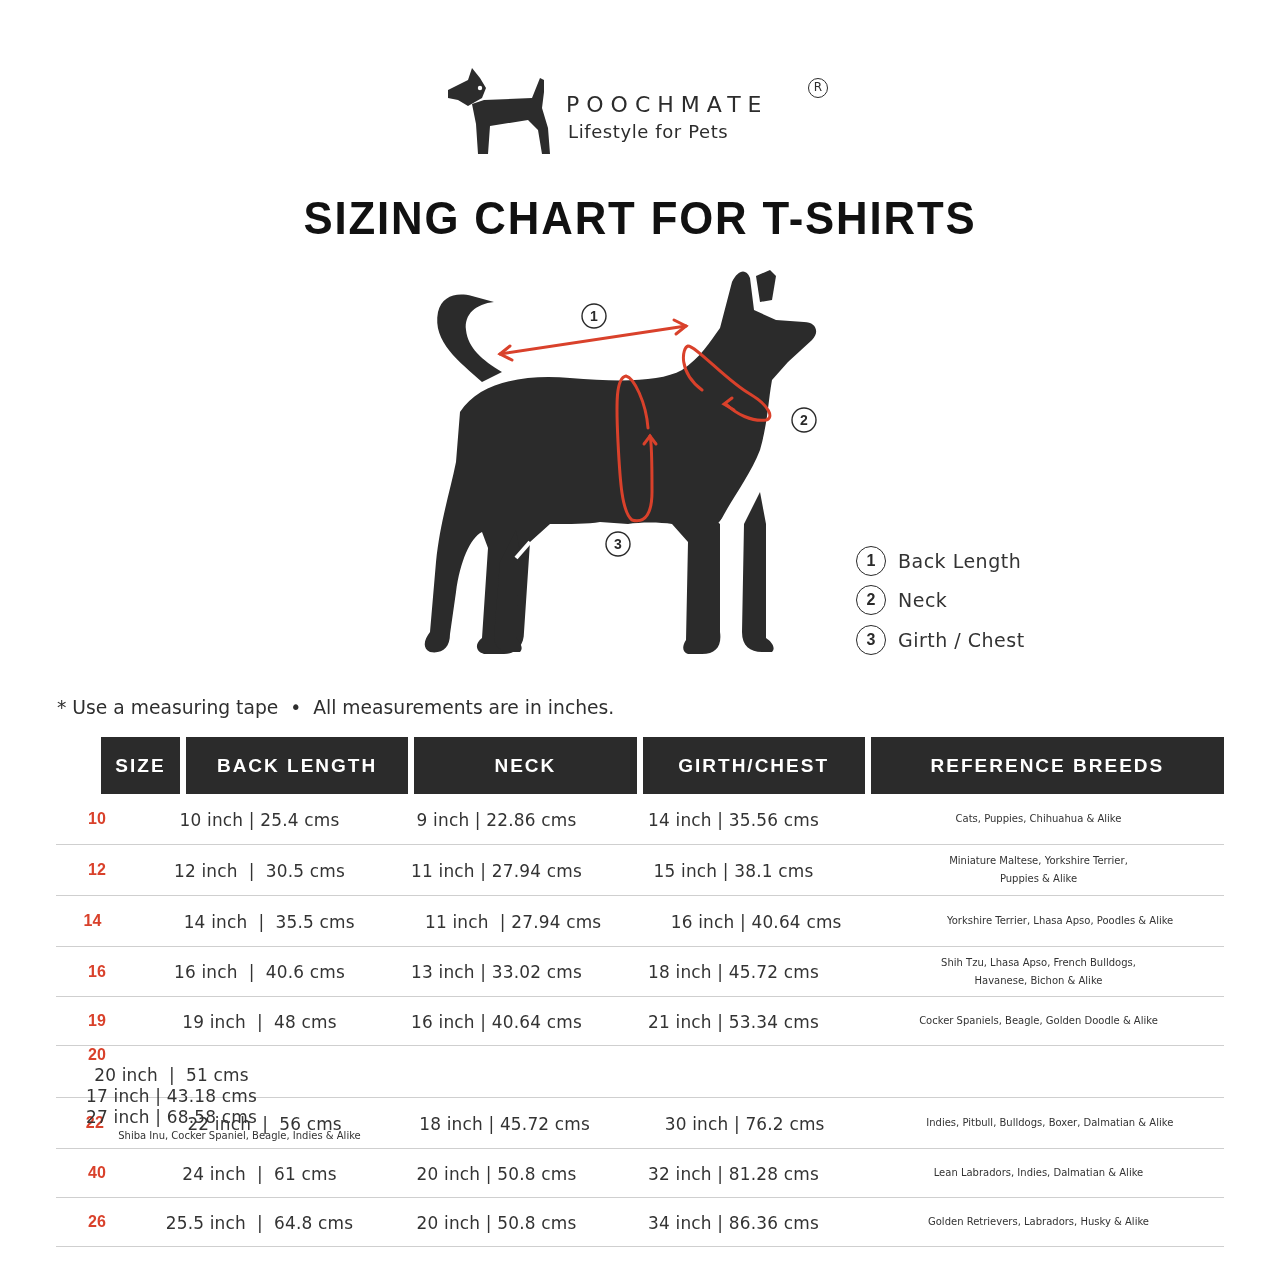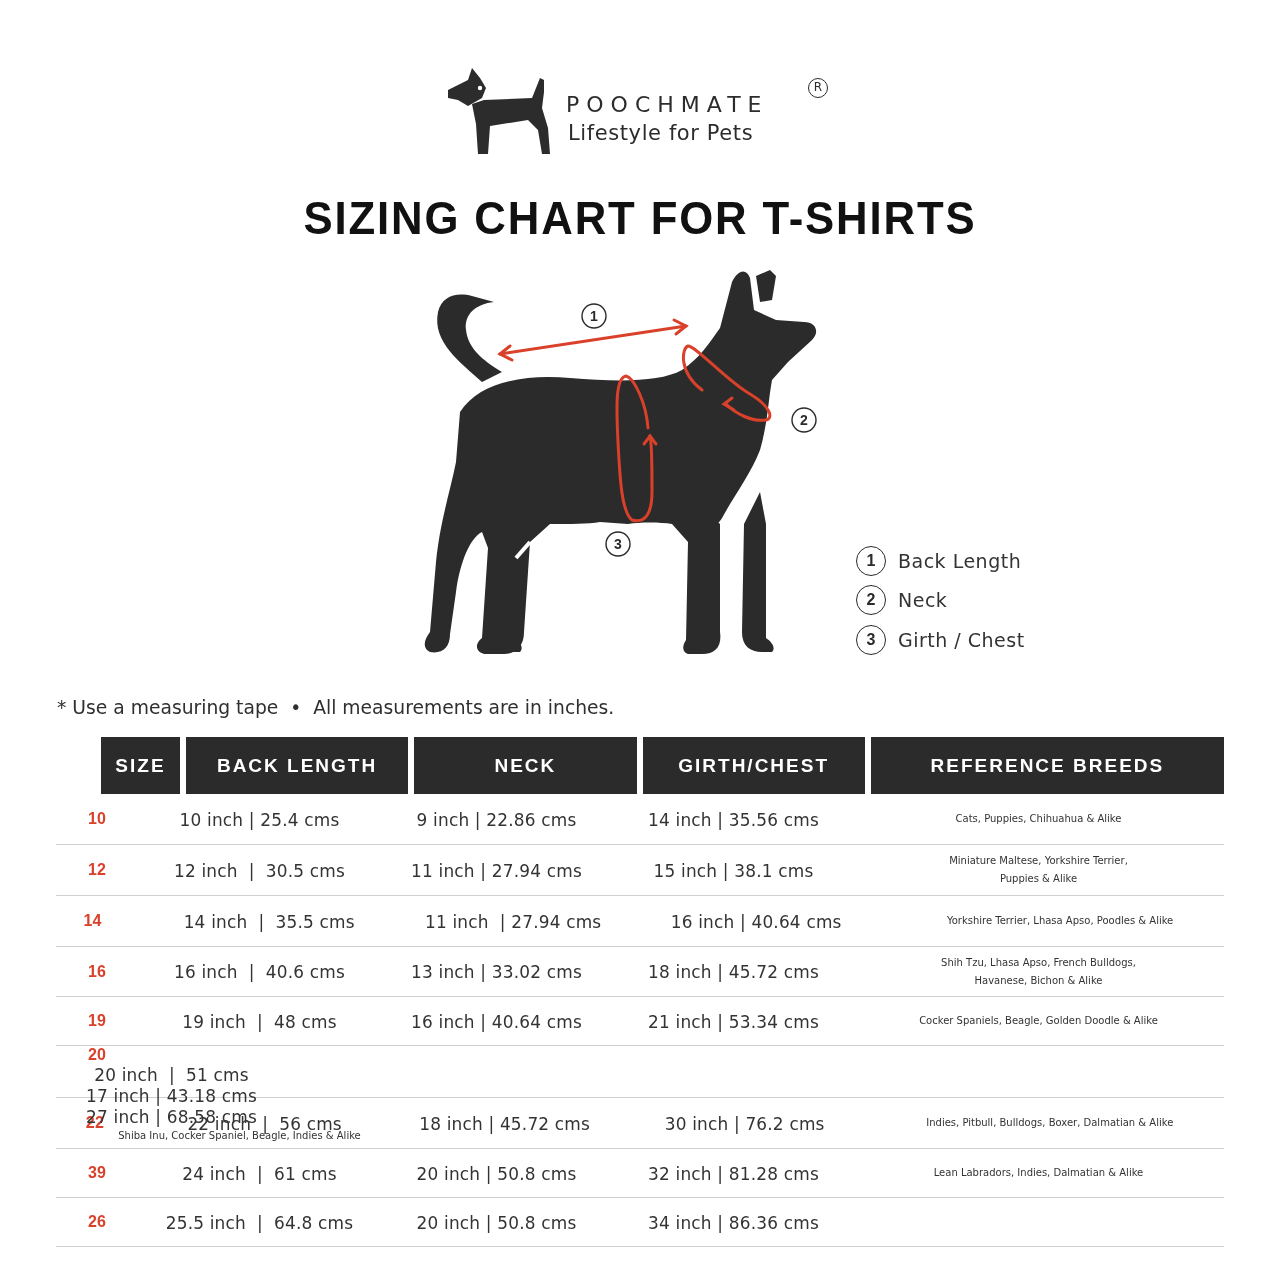--- a/index.html
+++ b/index.html
@@ -7,21 +7,21 @@
   body { font-family: "DejaVu Sans", sans-serif; color: #2a2a2a; position: relative; }
 
   
   .logo { position: absolute; left: 444px; top: 68px; width: 400px; height: 90px; }
   .logo-mark { position: absolute; left: 0; top: 0; width: 110px; height: 88px; }
   .logo-name { position: absolute; left: 122px; top: 24px; font-family: "DejaVu Sans", sans-serif;
     font-size: 22px; letter-spacing: 7px; color: #2c2c2c; font-weight: normal; }
   .logo-reg { position: absolute; left: 364px; top: 10px; width: 20px; height: 20px; border: 1.6px solid #2c2c2c;
     border-radius: 50%; font-size: 12px; text-align: center; line-height: 17px; color: #2c2c2c; }
   .logo-tag { position: absolute; left: 124px; top: 53px; font-family: "DejaVu Sans", sans-serif;
-    font-size: 21px; color: #2c2c2c; letter-spacing: 0.6px; }
+    font-size: 18px; color: #2c2c2c; letter-spacing: 0.6px; }
 
   
   .title { position: absolute; left: 0; top: 190px; width: 1280px; text-align: center;
     font-family: "Liberation Sans", sans-serif; font-weight: bold; font-size: 47px; letter-spacing: 2px;
     color: #111111; transform: scaleX(0.93); }
 
   
   .dog { position: absolute; left: 420px; top: 262px; width: 420px; height: 400px; }
 
   
@@ -189,26 +189,27 @@
         <div class="td c4 breeds" style="white-space: pre;">Shiba Inu, Cocker Spaniel, Beagle, Indies &amp; Alike</div>
       </div>
       <div class="tr" style="height: 51px; gap: 15px;">
         <div class="td c0 size">22</div>
         <div class="td c1 meas" style="white-space: pre;">22 inch  |  56 cms</div>
         <div class="td c2 meas" style="white-space: pre;">18 inch | 45.72 cms</div>
         <div class="td c3 meas">30 inch | 76.2 cms</div>
         <div class="td c4 breeds" style="white-space: pre;">Indies, Pitbull, Bulldogs, Boxer, Dalmatian &amp; Alike</div>
       </div>
       <div class="tr" style="height: 49px;">
-        <div class="td c0 size">39</div>
+        <div class="td c0 size">40</div>
         <div class="td c1 meas" style="white-space: pre;">24 inch  |  61 cms</div>
         <div class="td c2 meas" style="white-space: pre;">20 inch | 50.8 cms</div>
         <div class="td c3 meas">32 inch | 81.28 cms</div>
         <div class="td c4 breeds" style="white-space: pre;">Lean Labradors, Indies, Dalmatian &amp; Alike</div>
       </div>
       <div class="tr" style="height: 49px;">
         <div class="td c0 size">26</div>
         <div class="td c1 meas" style="white-space: pre;">25.5 inch  |  64.8 cms</div>
         <div class="td c2 meas" style="white-space: pre;">20 inch | 50.8 cms</div>
         <div class="td c3 meas">34 inch | 86.36 cms</div>
+        <div class="td c4 breeds" style="white-space: pre;">Golden Retrievers, Labradors, Husky &amp; Alike</div>
       </div>
     </div>
 </div>
 
 </body></html>

